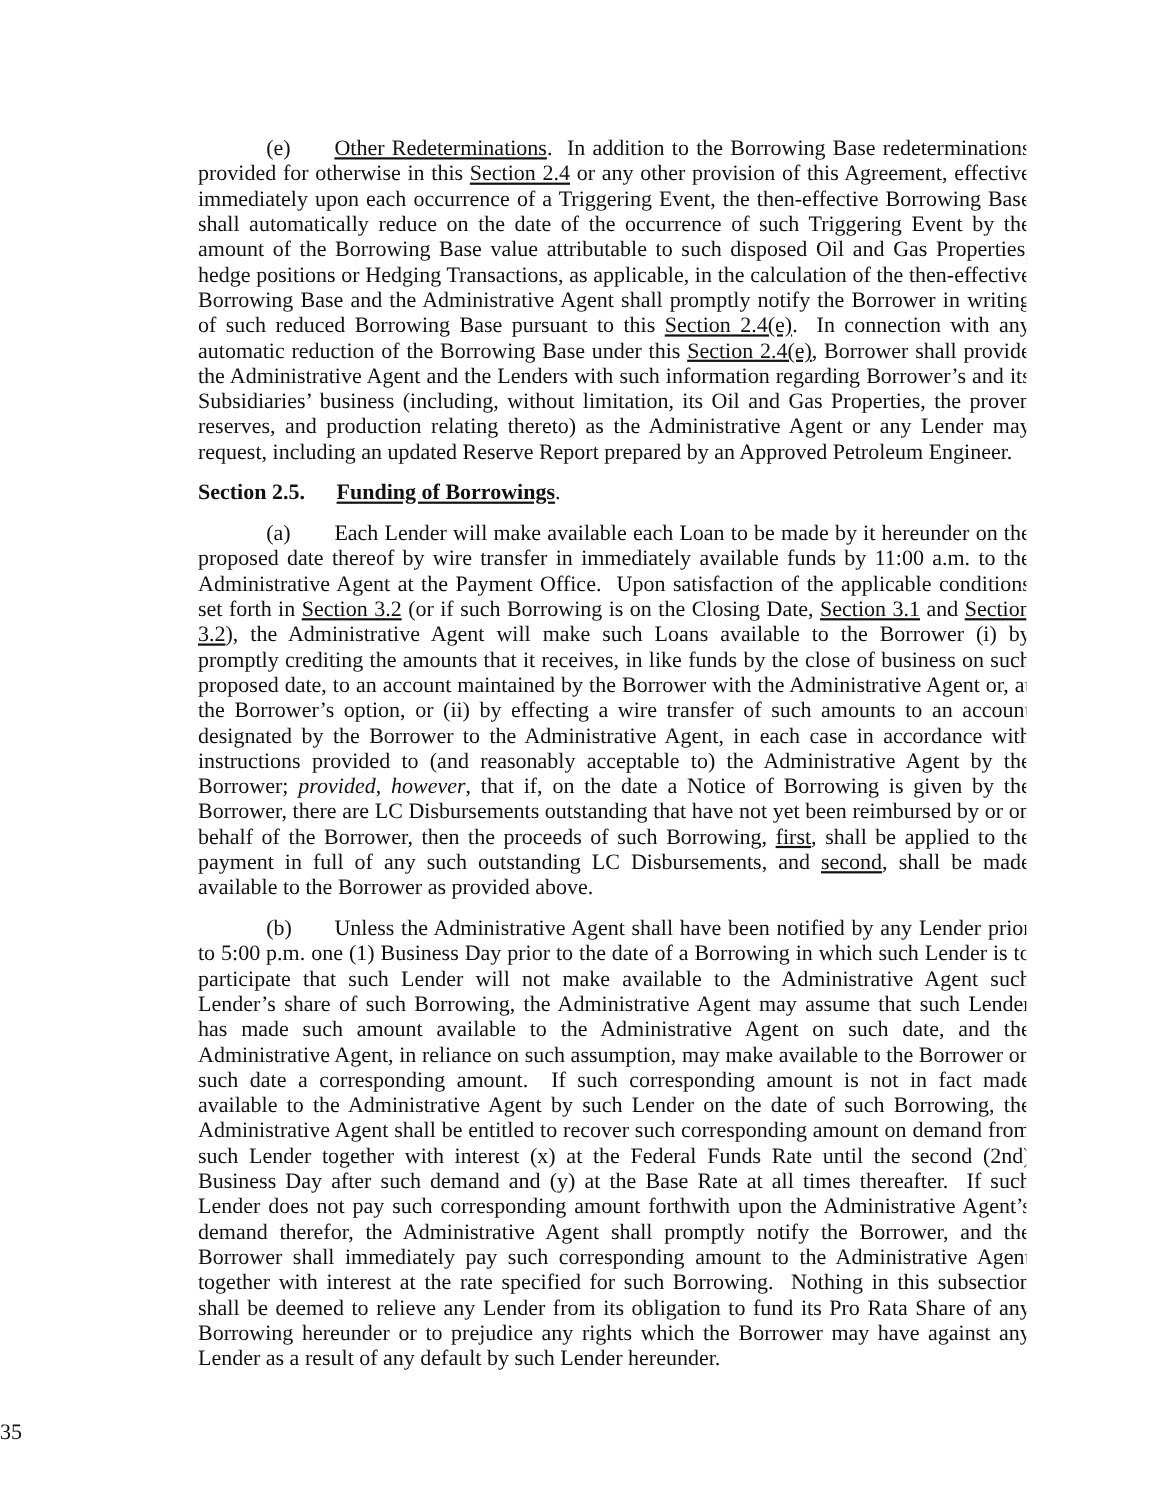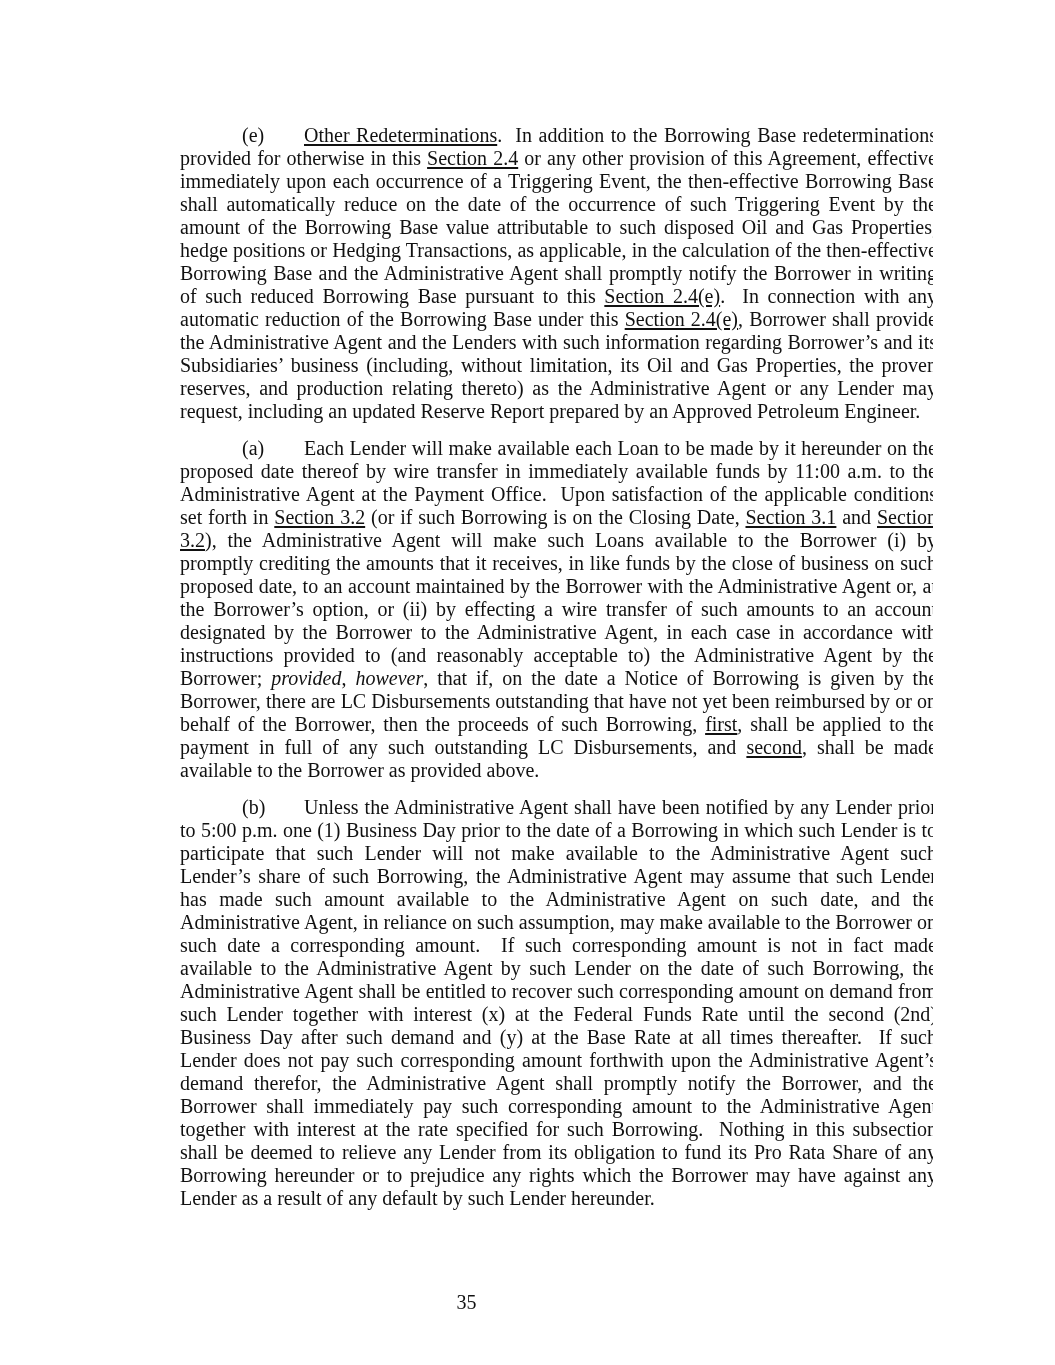--- a/index.html
+++ b/index.html
@@ -42,28 +42,28 @@
   .body .label { width: 62px; }
   .heading .label { width: 126px; }
   .u { text-decoration: underline; text-underline-offset: 2px; }
   .b { font-weight: bold; }
   .i { font-style: italic; }
   .footer {
     position: absolute;
     top: 1291px;
     left: 0;
     width: 100%;
-    text-align: center;
     font-size: 20px;
     line-height: 23px;
   }
 </style>
 </head>
 <body>
 
 <div class="page">
   <div class="content">
       <p class="body"><span class="label">(e)</span><span class="u">Other Redeterminations</span><span>.&nbsp; In addition to the Borrowing Base redeterminations provided for otherwise in this </span><span class="u">Section 2.4</span><span> or any other provision of this Agreement, effective immediately upon each occurrence of a Triggering Event, the then-effective Borrowing Base shall automatically reduce on the date of the occurrence of such Triggering Event by the amount of the Borrowing Base value attributable to such disposed Oil and Gas Properties, hedge positions or Hedging Transactions, as applicable, in the calculation of the then-effective Borrowing Base and the Administrative Agent shall promptly notify the Borrower in writing of such reduced Borrowing Base pursuant to this </span><span class="u">Section 2.4(e)</span><span>.&nbsp; In connection with any automatic reduction of the Borrowing Base under this </span><span class="u">Section 2.4(e)</span><span>, Borrower shall provide the Administrative Agent and the Lenders with such information regarding Borrower’s and its Subsidiaries’ business (including, without limitation, its Oil and Gas Properties, the proven reserves, and production relating thereto) as the Administrative Agent or any Lender may request, including an updated Reserve Report prepared by an Approved Petroleum Engineer.</span></p>
+      <p class="heading"><span class="label b">Section 2.5.</span><span class="u b">Funding of Borrowings</span><span>.</span></p>
       <p class="body"><span class="label">(a)</span><span>Each Lender will make available each Loan to be made by it hereunder on the proposed date thereof by wire transfer in immediately available funds by 11:00 a.m. to the Administrative Agent at the Payment Office.&nbsp; Upon satisfaction of the applicable conditions set forth in </span><span class="u">Section 3.2</span><span> (or if such Borrowing is on the Closing Date, </span><span class="u">Section 3.1</span><span> and </span><span class="u">Section 3.2</span><span>), the Administrative Agent will make such Loans available to the Borrower (i) by promptly crediting the amounts that it receives, in like funds by the close of business on such proposed date, to an account maintained by the Borrower with the Administrative Agent or, at the Borrower’s option, or (ii) by effecting a wire transfer of such amounts to an account designated by the Borrower to the Administrative Agent, in each case in accordance with instructions provided to (and reasonably acceptable to) the Administrative Agent by the Borrower; </span><span class="i">provided</span><span>, </span><span class="i">however</span><span>, that if, on the date a Notice of Borrowing is given by the Borrower, there are LC Disbursements outstanding that have not yet been reimbursed by or on behalf of the Borrower, then the proceeds of such Borrowing, </span><span class="u">first</span><span>, shall be applied to the payment in full of any such outstanding LC Disbursements, and </span><span class="u">second</span><span>, shall be made available to the Borrower as provided above.</span></p>
       <p class="body"><span class="label">(b)</span><span>Unless the Administrative Agent shall have been notified by any Lender prior to 5:00 p.m. one (1) Business Day prior to the date of a Borrowing in which such Lender is to participate that such Lender will not make available to the Administrative Agent such Lender’s share of such Borrowing, the Administrative Agent may assume that such Lender has made such amount available to the Administrative Agent on such date, and the Administrative Agent, in reliance on such assumption, may make available to the Borrower on such date a corresponding amount.&nbsp; If such corresponding amount is not in fact made available to the Administrative Agent by such Lender on the date of such Borrowing, the Administrative Agent shall be entitled to recover such corresponding amount on demand from such Lender together with interest (x) at the Federal Funds Rate until the second (2nd) Business Day after such demand and (y) at the Base Rate at all times thereafter.&nbsp; If such Lender does not pay such corresponding amount forthwith upon the Administrative Agent’s demand therefor, the Administrative Agent shall promptly notify the Borrower, and the Borrower shall immediately pay such corresponding amount to the Administrative Agent together with interest at the rate specified for such Borrowing.&nbsp; Nothing in this subsection shall be deemed to relieve any Lender from its obligation to fund its Pro Rata Share of any Borrowing hereunder or to prejudice any rights which the Borrower may have against any Lender as a result of any default by such Lender hereunder.</span></p>
     </div>
   <div class="footer">35</div>
 </div>
 
 </body></html>

